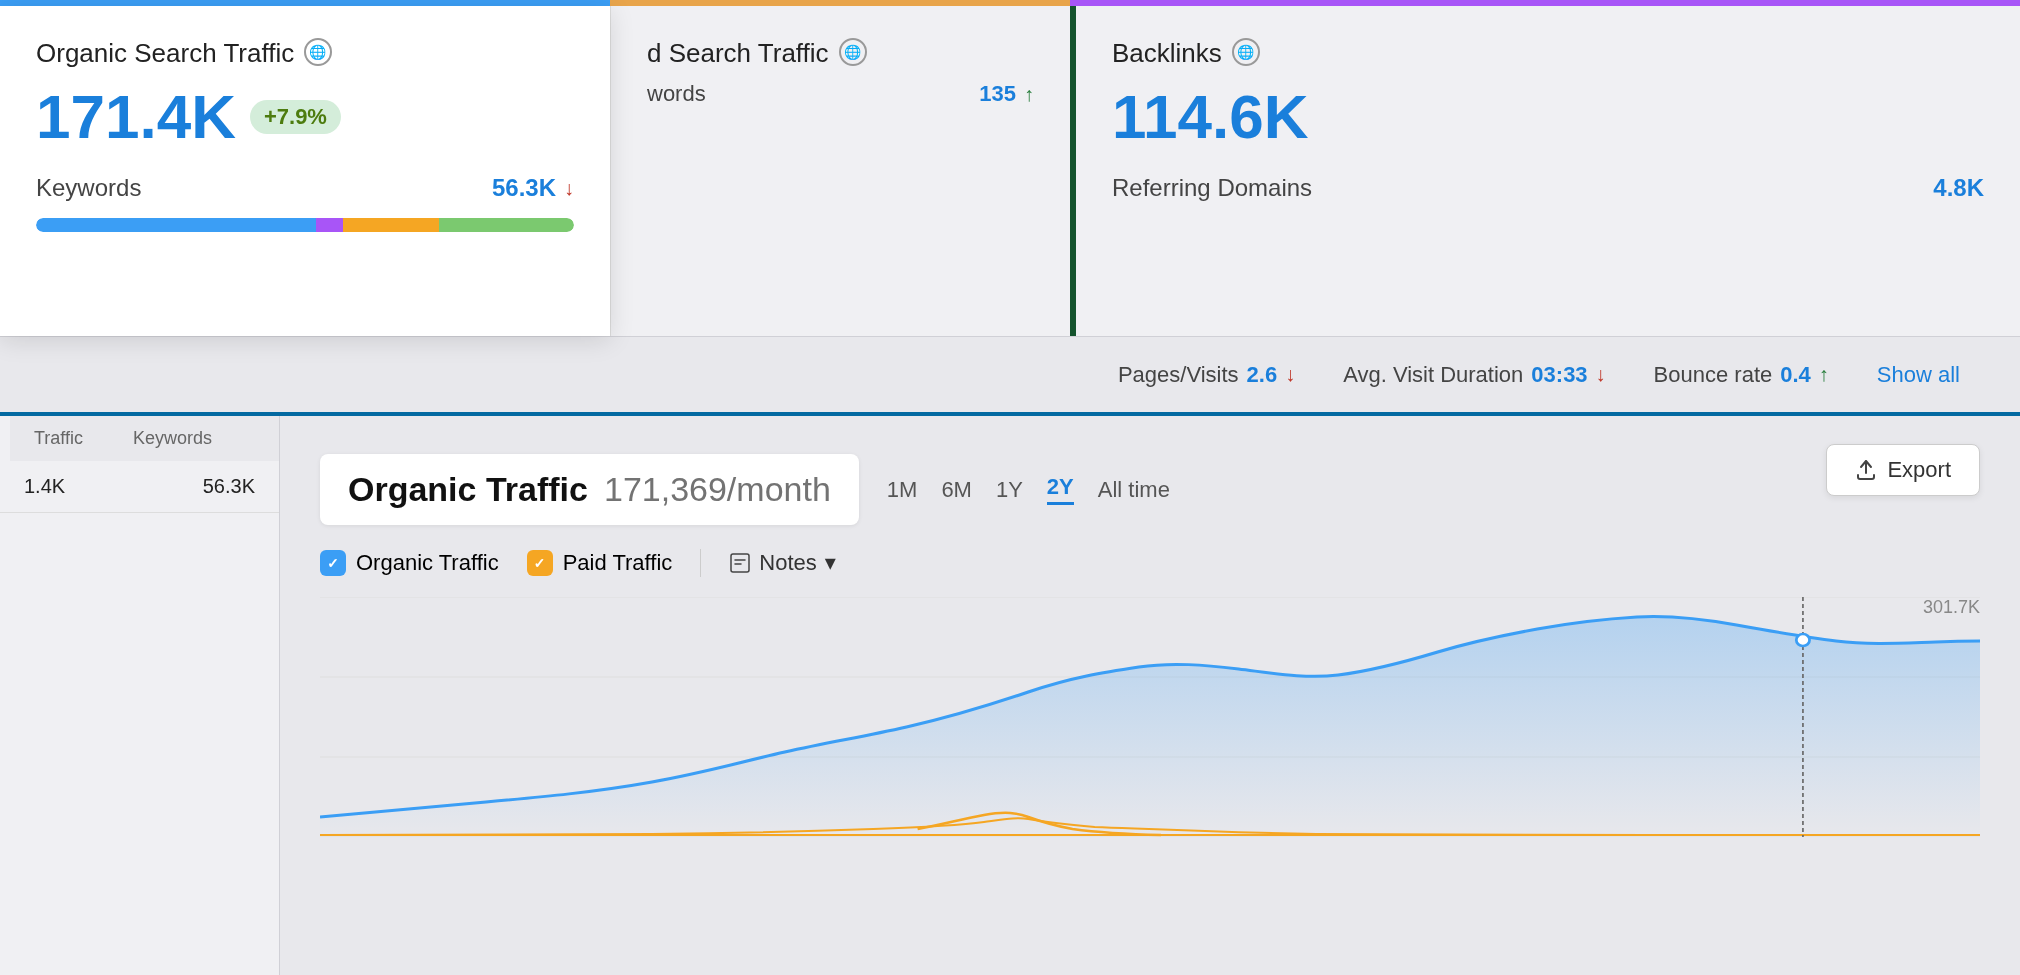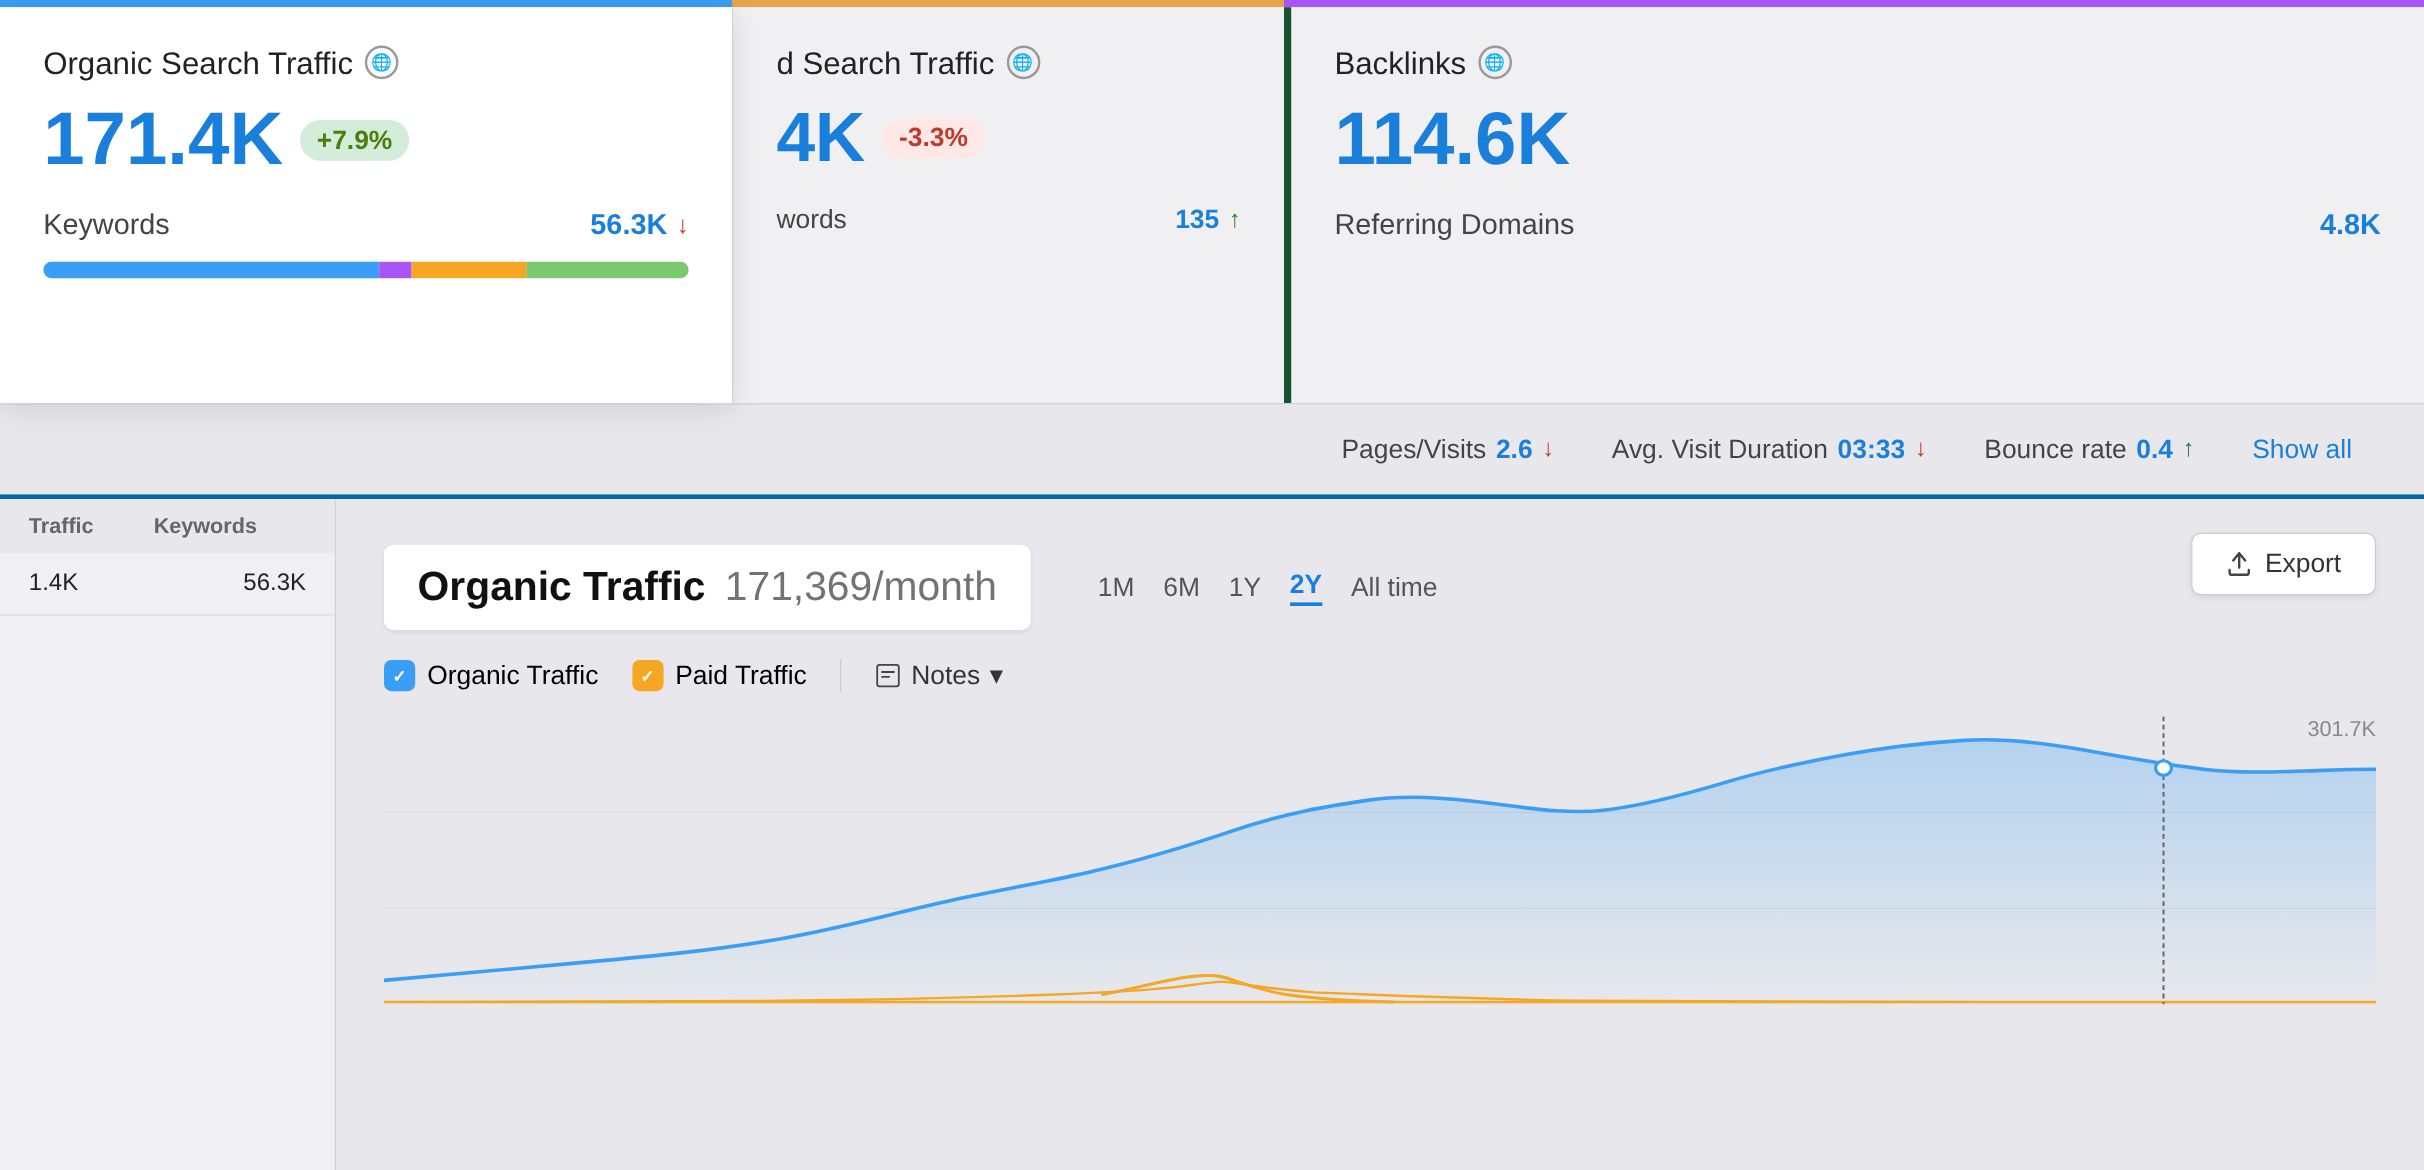--- a/index.html
+++ b/index.html
@@ -187,25 +187,26 @@
     }
     .sidebar-row {
       display: flex;
       justify-content: space-between;
       padding: 14px 24px;
       font-size: 20px;
       color: #444;
       border-bottom: 1px solid #ddd;
     }
     .sidebar-header {
-      font-weight: 700;
+      font-weight: 400;
       color: #666;
       font-size: 18px;
       padding: 12px 24px;
       background: #e8e8ec;
+      margin-left: 10px;
     }
     .sidebar-val {
       color: #222;
       font-weight: 500;
     }
 
     
     .chart-area {
       flex: 1;
       padding: 30px 40px;
@@ -258,21 +259,21 @@
       color: #737373;
     }
 
     
     .time-range {
       display: flex;
       align-items: center;
       gap: 24px;
       font-size: 22px;
       color: #555;
-      margin-left: 36px;
+      margin-left: 8px;
     }
     .time-btn {
       cursor: pointer;
       color: #555;
     }
     .time-btn.active {
       color: #1a7fdb;
       font-weight: 700;
       border-bottom: 3px solid #1a7fdb;
       padding-bottom: 2px;
@@ -373,24 +374,20 @@
       <div class="pb-purple"></div>
       <div class="pb-orange"></div>
       <div class="pb-green"></div>
     </div>
   </div>
 
   <div class="card card-2">
     <div class="card-title">
       <span>d Search Traffic</span>
       <span class="globe-icon">🌐</span>
-    </div>
-    <div class="card-value card-2-value">
-      <span>4K</span>
-      <span class="badge-negative">-3.3%</span>
     </div>
     <div class="card-metric card-2-metric">
       <span>words</span>
       <span class="metric-value">
         <span>135</span>
         <span class="arrow-up">↑</span>
       </span>
     </div>
   </div>
 

